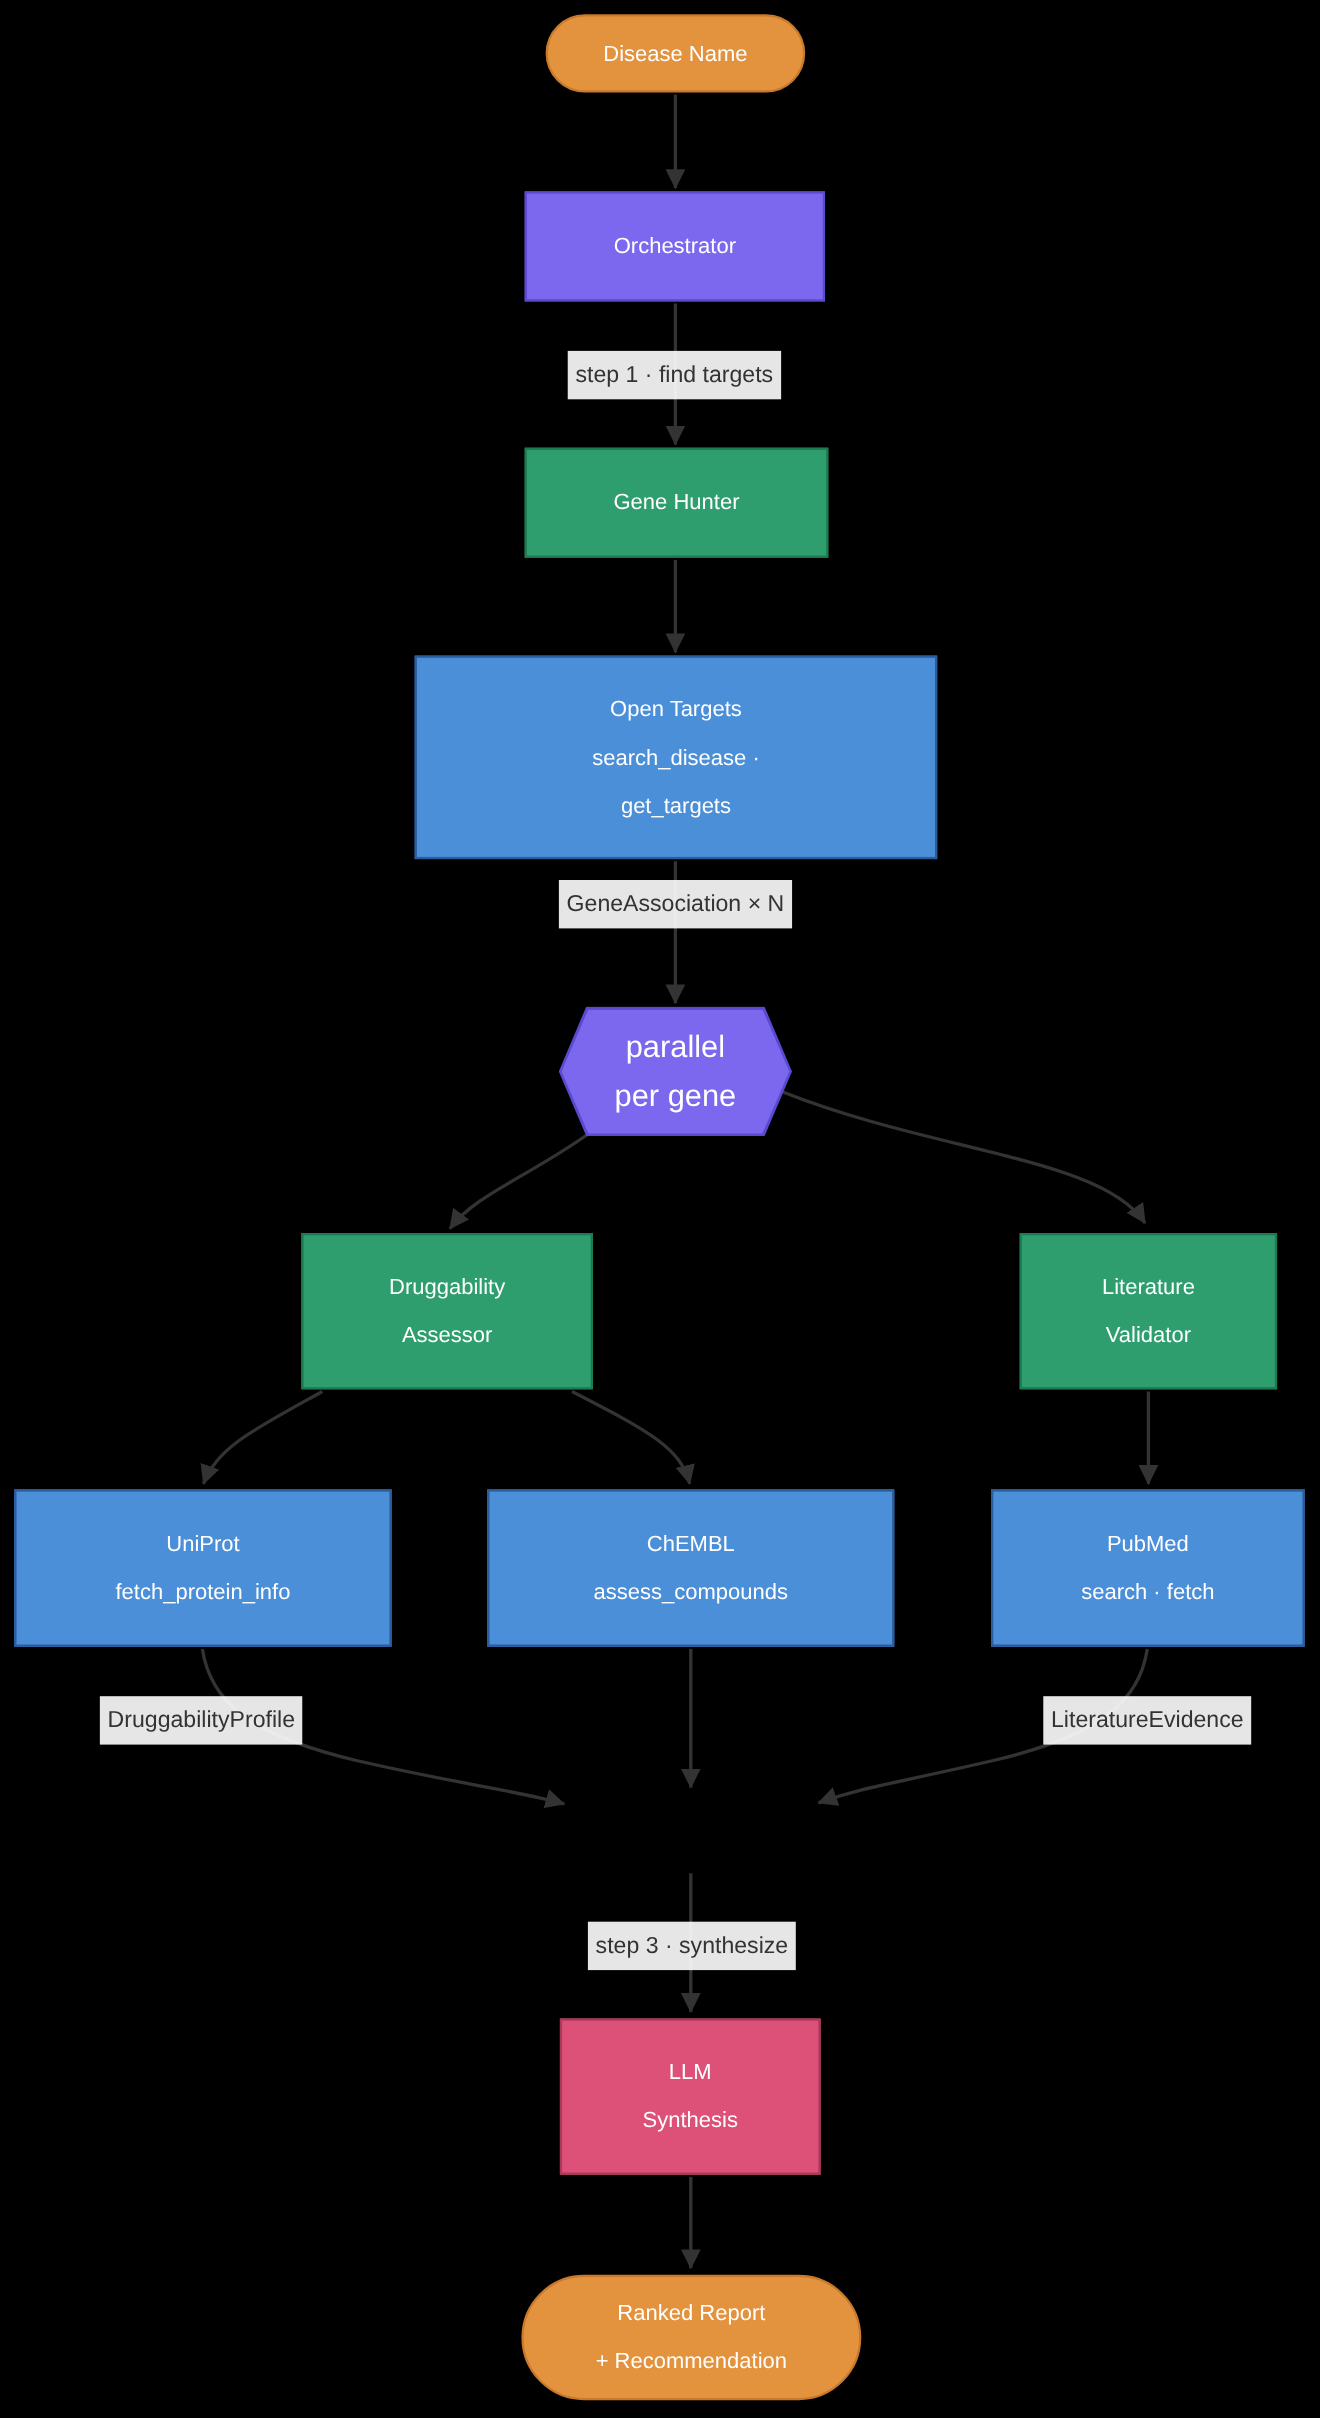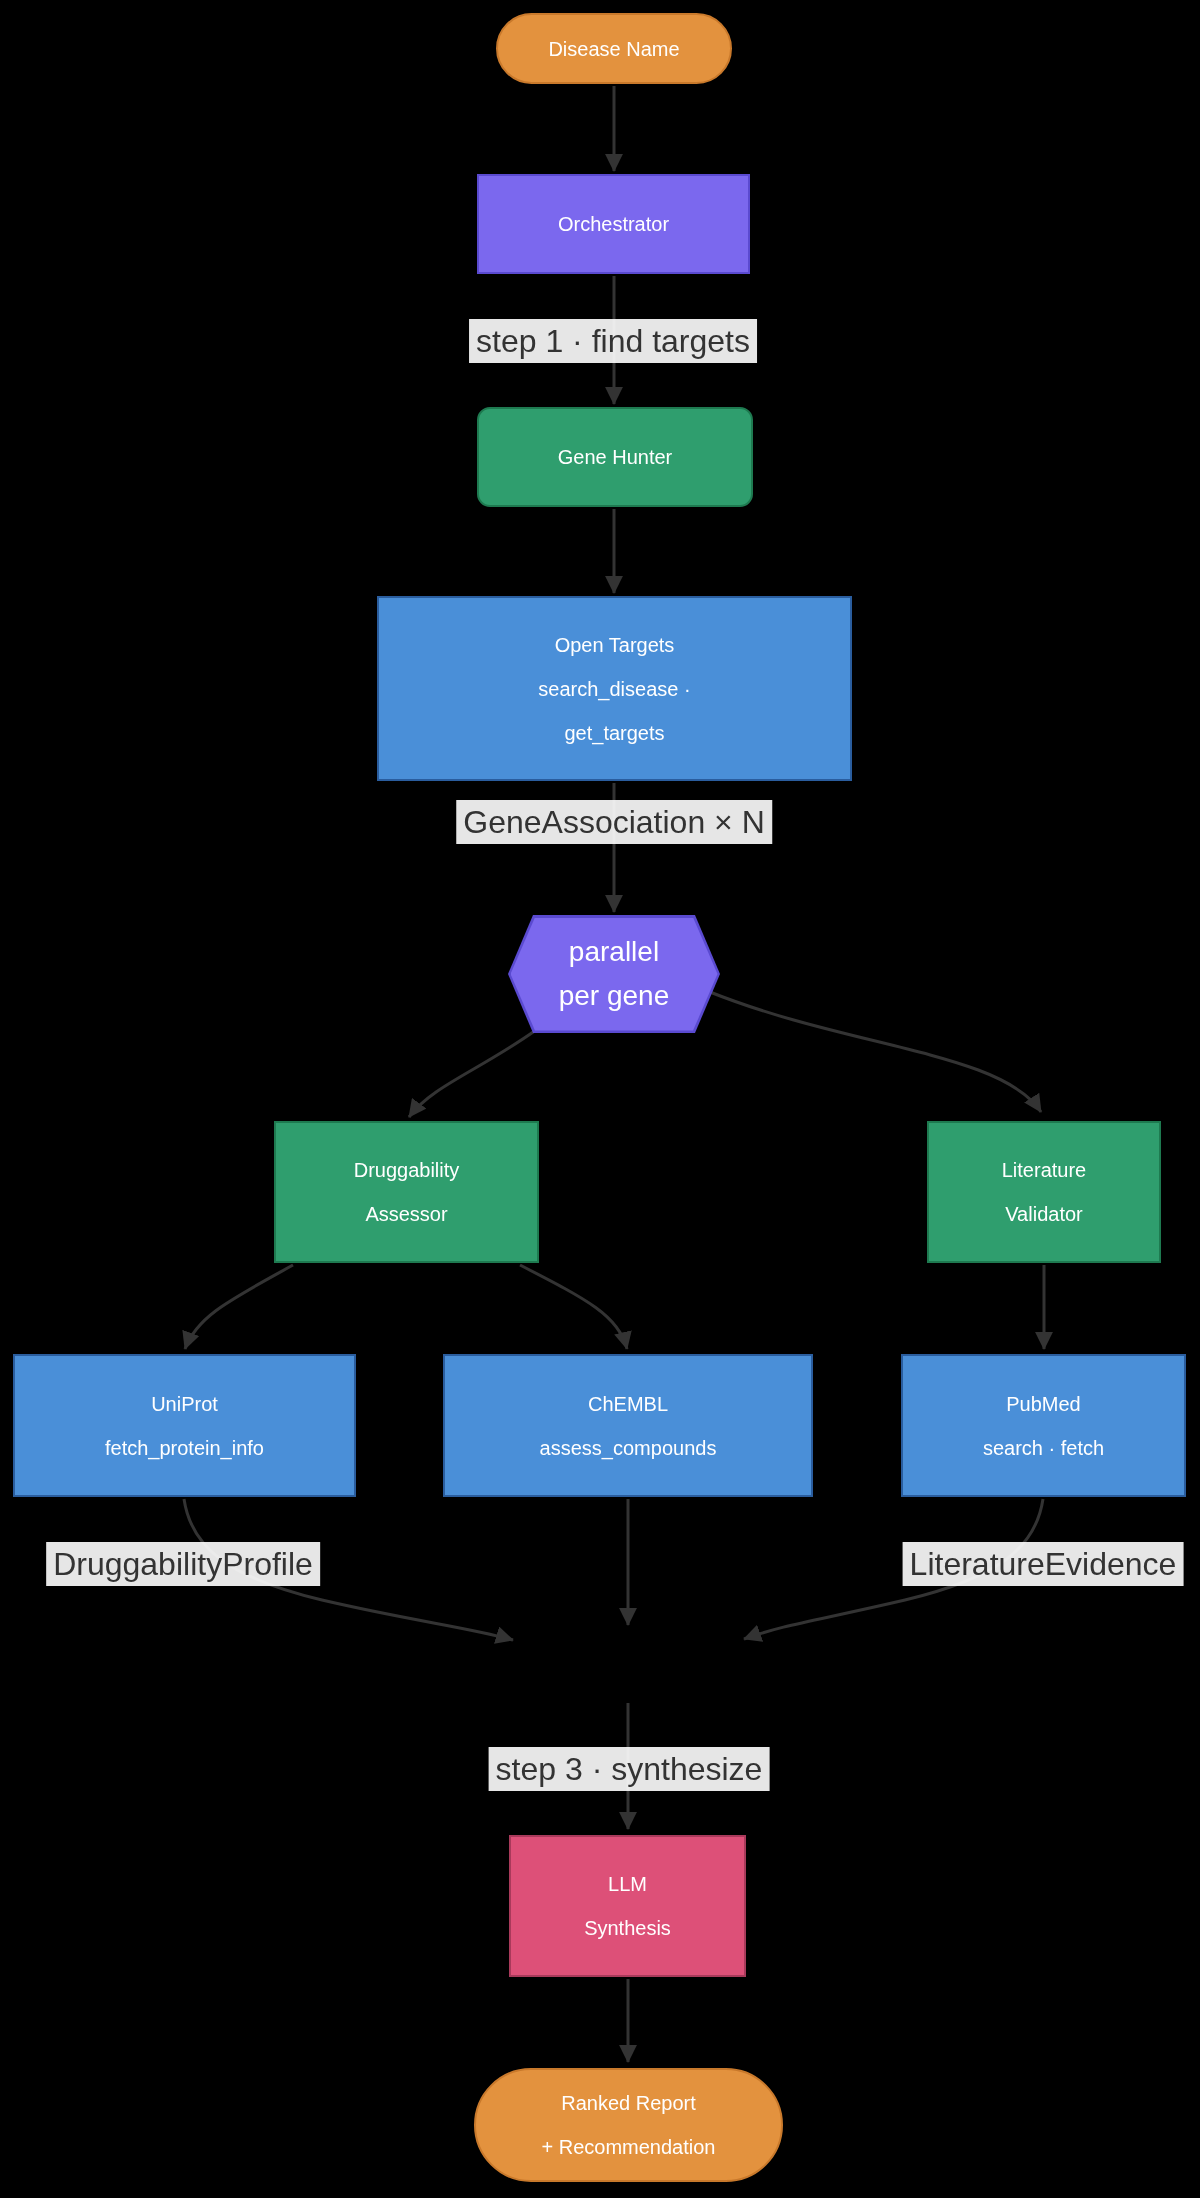--- a/index.html
+++ b/index.html
@@ -32,21 +32,21 @@
   .hex-parallel, .hex-parallel .hex-fill {
     clip-path:polygon(11.8% 0, 88.2% 0, 100% 50%, 88.2% 100%, 11.8% 100%, 0 50%);
   }
   .hex-aggregate, .hex-aggregate .hex-fill {
     clip-path:polygon(6.5% 0, 93.5% 0, 100% 50%, 93.5% 100%, 6.5% 100%, 0 50%);
   }
 
   .edge-label {
     position:absolute; transform:translateX(-50%);
     background:rgba(255,255,255,0.9); color:#333333;
-    font-size:32px; line-height:44px; padding:0 7px; white-space:nowrap;
+    font-size:21px; line-height:44px; padding:0 7px; white-space:nowrap;
   }
 </style>
 </head>
 <body>
 
 <div class="canvas">
 
   <svg class="edges" viewBox="0 0 1200 2198">
     <defs>
       <marker id="arrow" viewBox="0 0 10 10" refX="9.5" refY="5" markerWidth="6" markerHeight="6" orient="auto-start-reverse">
@@ -76,21 +76,21 @@
   <div class="edge-label" style="left:629px; top:1747px;">step 3 · synthesize</div>
 
   <div class="node stadium orange" style="left:496px; top:13px; width:236px; height:71px;">
     <span>Disease Name</span>
   </div>
 
   <div class="node rect purple" style="left:477px; top:174px; width:273px; height:100px;">
     <span>Orchestrator</span>
   </div>
 
-  <div class="node rect green" style="left:477px; top:407px; width:276px; height:100px;border-radius:13px;">
+  <div class="node rect green" style="left:477px; top:407px; width:276px; height:100px;">
     <span>Gene Hunter</span>
   </div>
 
   <div class="node rect blue" style="left:377px; top:596px; width:475px; height:185px;">
     <span>Open Targets</span>
     <span>search_disease ·</span>
     <span>get_targets</span>
   </div>
 
   <div class="hex hex-parallel" style="left:508px; top:915px; width:212px; height:118px;">

